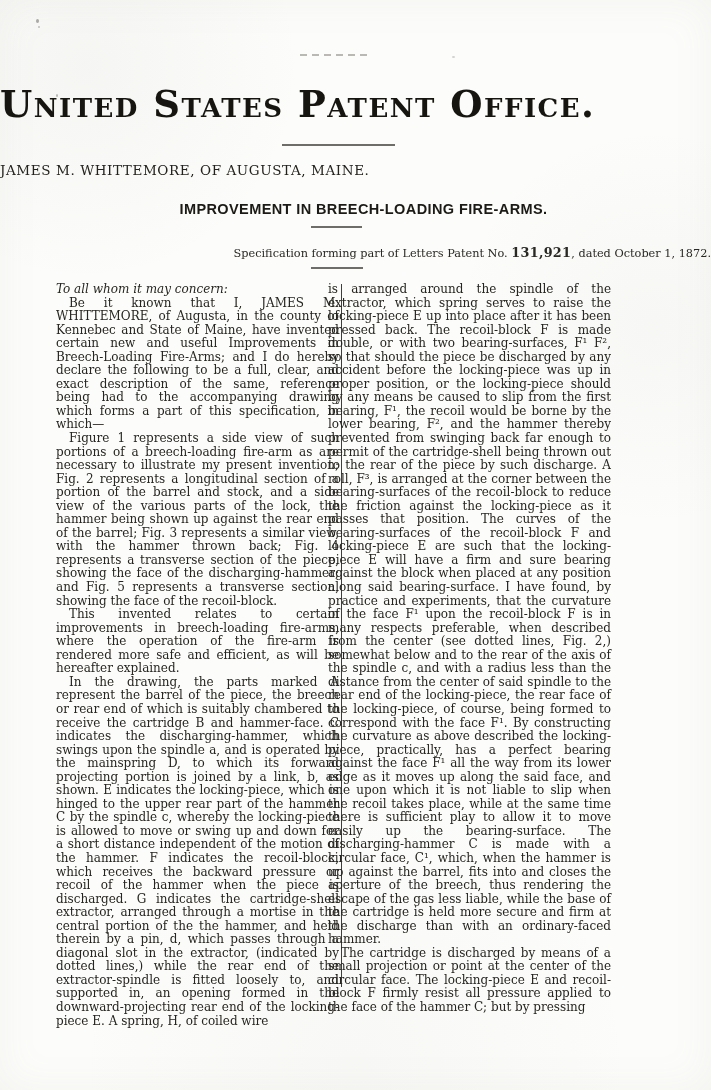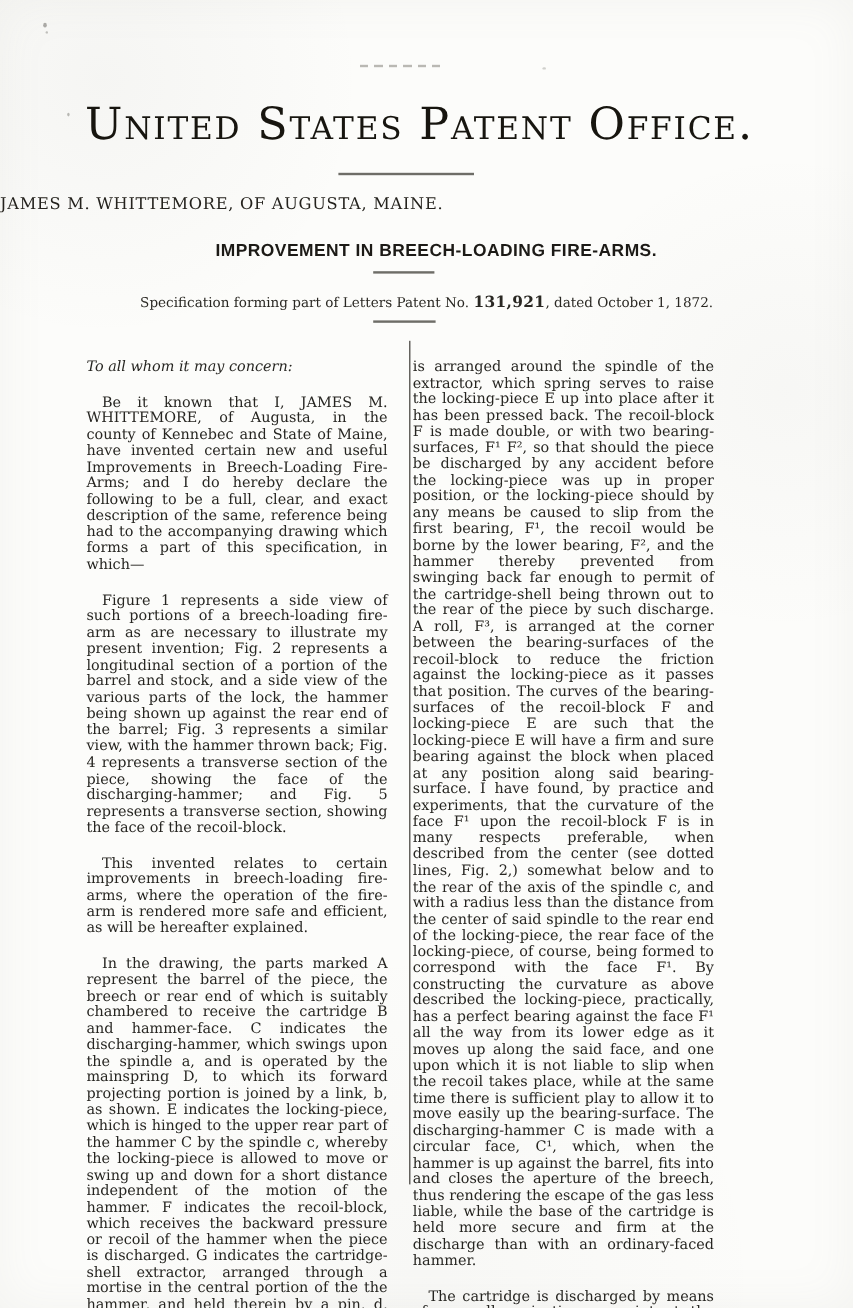--- a/index.html
+++ b/index.html
@@ -13,23 +13,23 @@
       radial-gradient(circle at 92% 30%, rgba(120,120,115,0.04), rgba(120,120,115,0) 20%),
       radial-gradient(circle at 50% 98%, rgba(120,120,115,0.03), rgba(120,120,115,0) 25%);
     overflow:hidden;
     font-family:"DejaVu Serif", serif;
     color:#262521;
     box-shadow:inset 0 0 40px rgba(140,140,130,0.08);
   }
   
   .office-title{
     position:absolute;top:82px;left:0;right:12px;
-    text-align:center;
+    text-align:left;
     font-variant:small-caps;
-    font-weight:normal;
+    font-weight:bold;
     font-size:37px;
     letter-spacing:1.5px;
     color:#17150f;
     white-space:nowrap;
   }
   .hrule{
     position:absolute;height:2px;
     background:#55534c;
     opacity:.85;
   }
@@ -49,21 +49,21 @@
     text-align:center;
     font-family:"Liberation Sans", sans-serif;
     font-weight:bold;
     font-size:14.5px;
     letter-spacing:0.4px;
     color:#1c1a16;
     white-space:nowrap;
   }
   .spec-line{
     position:absolute;top:245px;left:0;right:0;
-    text-align:center;
+    text-align:right;
     font-size:11.3px;
     color:#2a2823;
     white-space:nowrap;
   }
   .spec-line .patent-number{
     font-weight:bold;
     font-size:12.8px;
     letter-spacing:0.3px;
   }
   
@@ -75,21 +75,21 @@
     line-height:13.55px;
     color:#262521;
   }
   .col-left{left:56px;}
   .col-right{left:328px;}
   .col-divider{
     position:absolute;left:341px;top:1px;
     width:1.2px;height:703px;
     background:#403e38;
   }
-  .para{margin:16px;text-align:justify;hyphens:auto;-webkit-hyphens:auto;}
+  .para{margin:0;text-align:justify;hyphens:auto;-webkit-hyphens:auto;}
   .para.indent{text-indent:13px;}
   .para.italic{font-style:italic;}
   
   .speck{position:absolute;border-radius:50%;background:#6b6a64;}
   .speck-a{left:36px;top:19px;width:3px;height:4px;opacity:.55;}
   .speck-b{left:38px;top:26px;width:2px;height:2px;opacity:.4;}
   .speck-c{left:56px;top:94px;width:2px;height:3px;opacity:.45;}
   .speck-d{left:452px;top:56px;width:3px;height:2px;opacity:.3;}
   .smudge-top{
     position:absolute;left:300px;top:54px;width:68px;height:2px;

